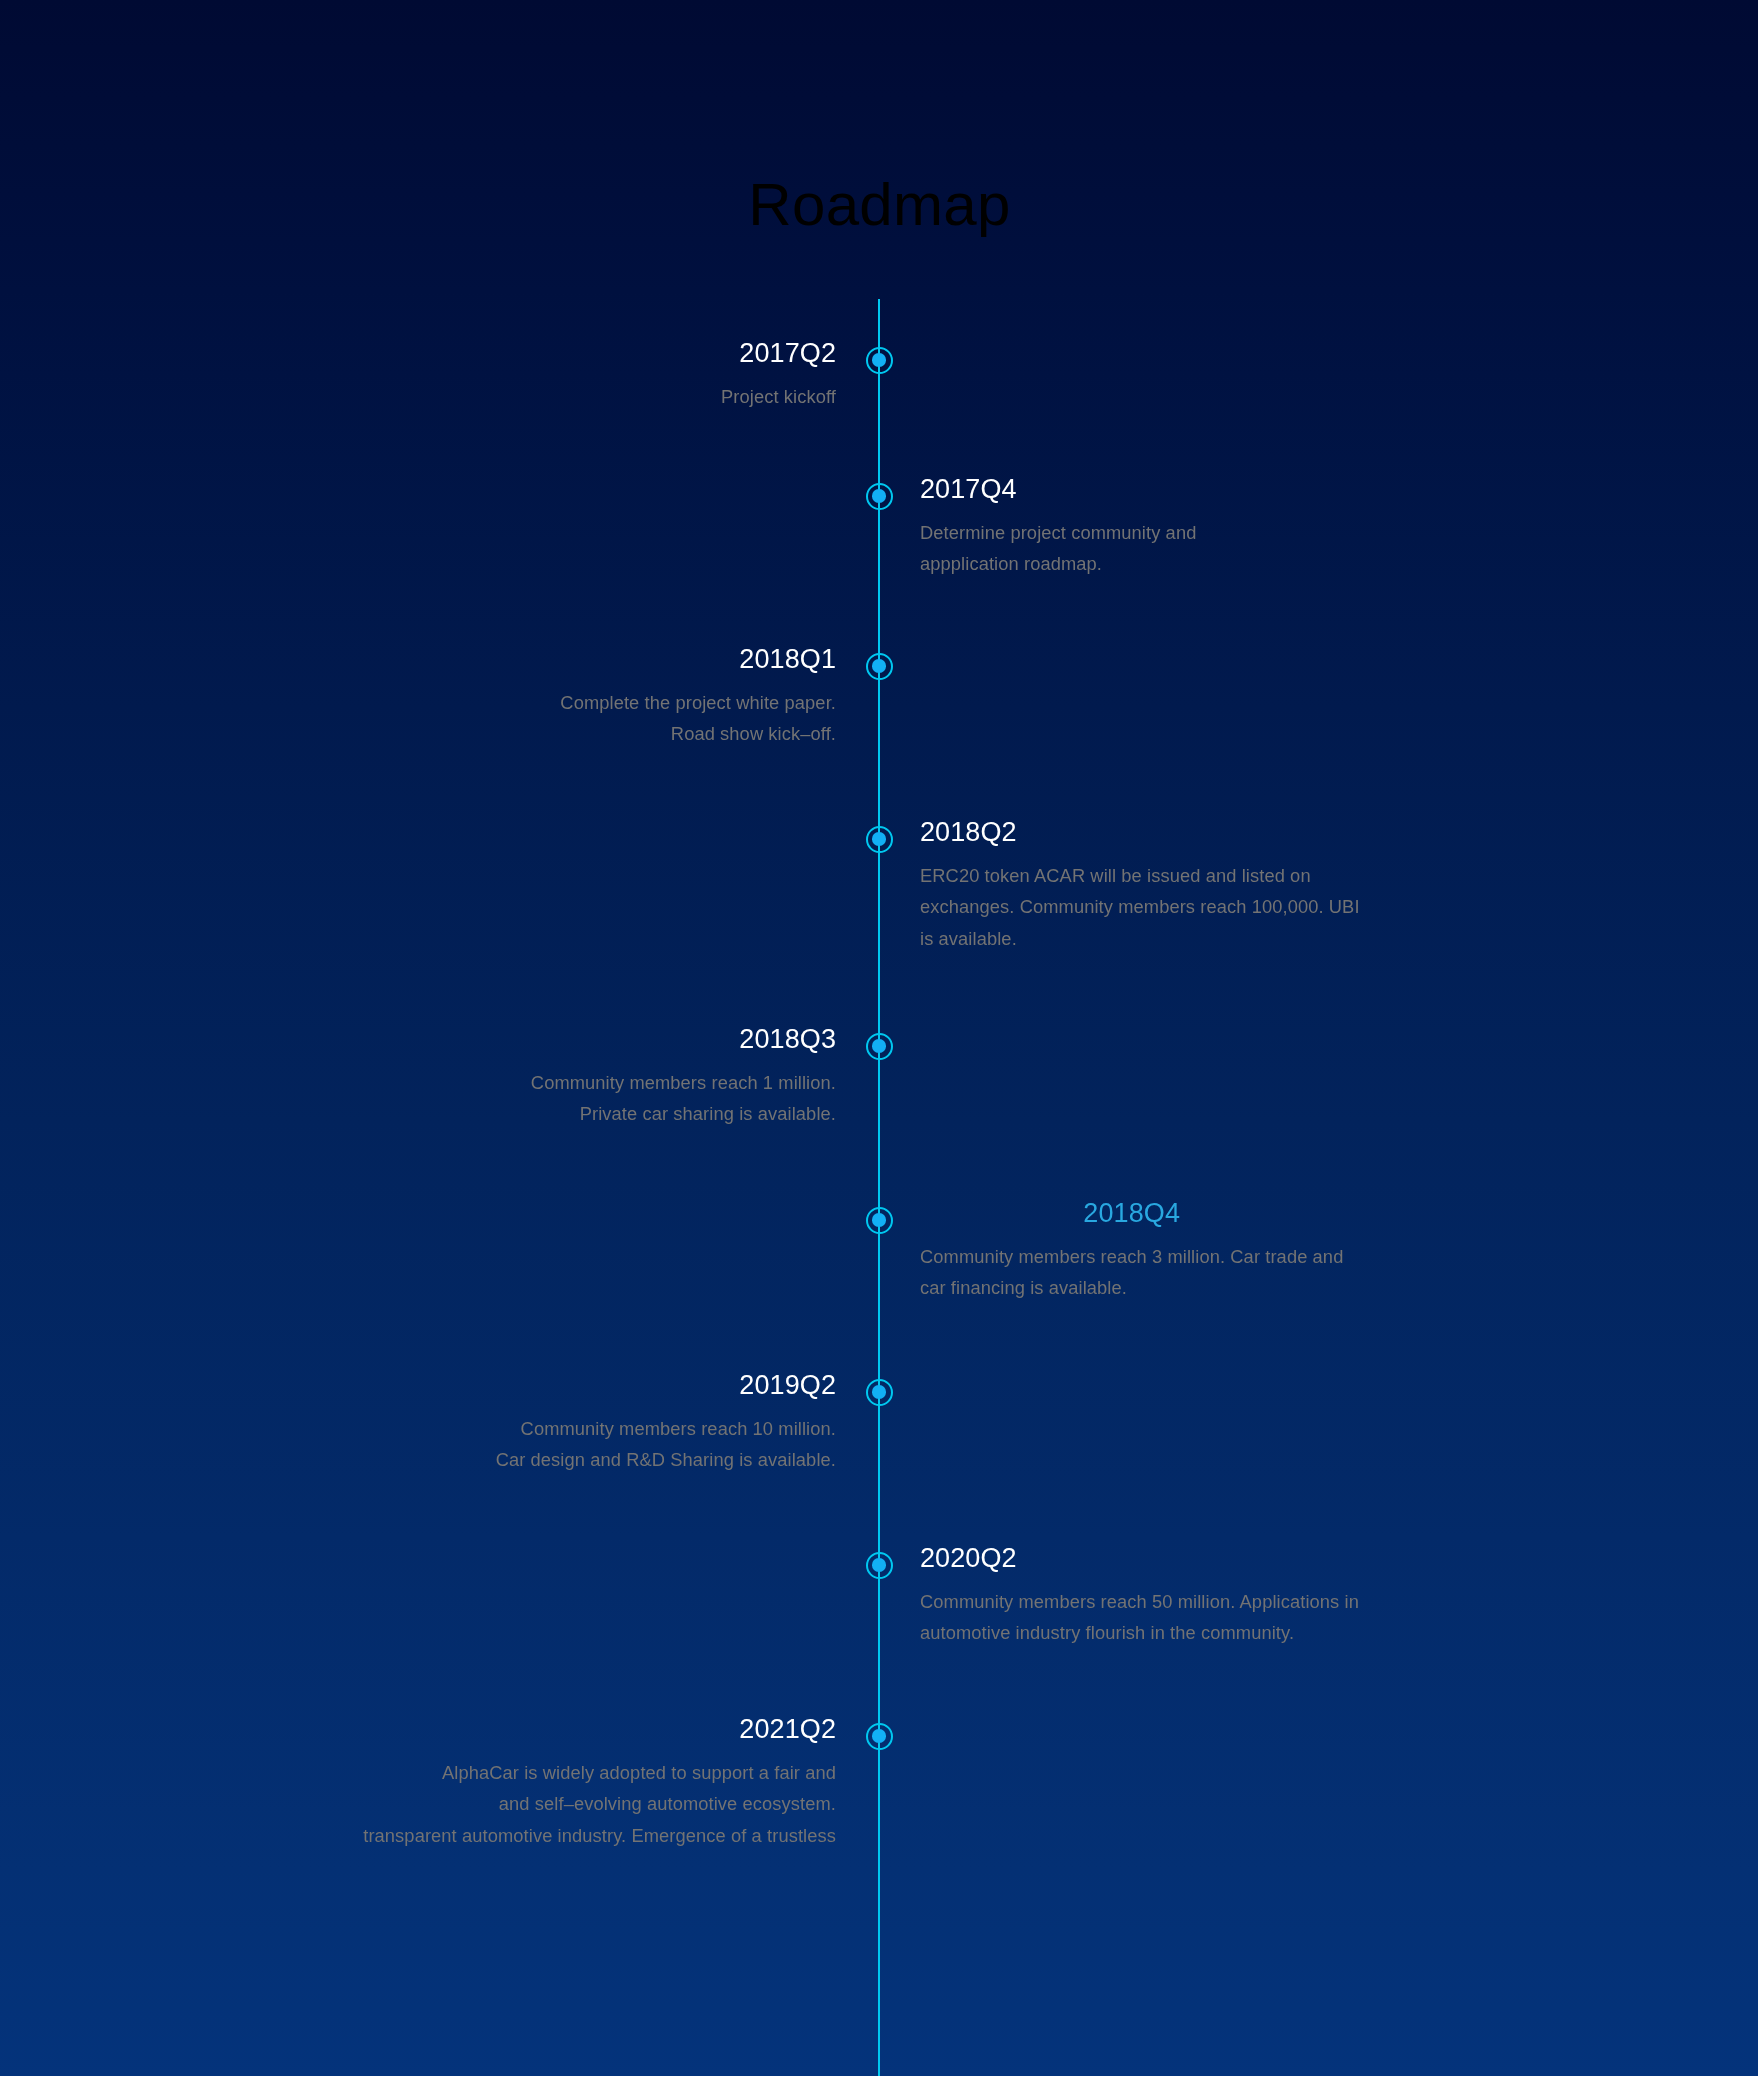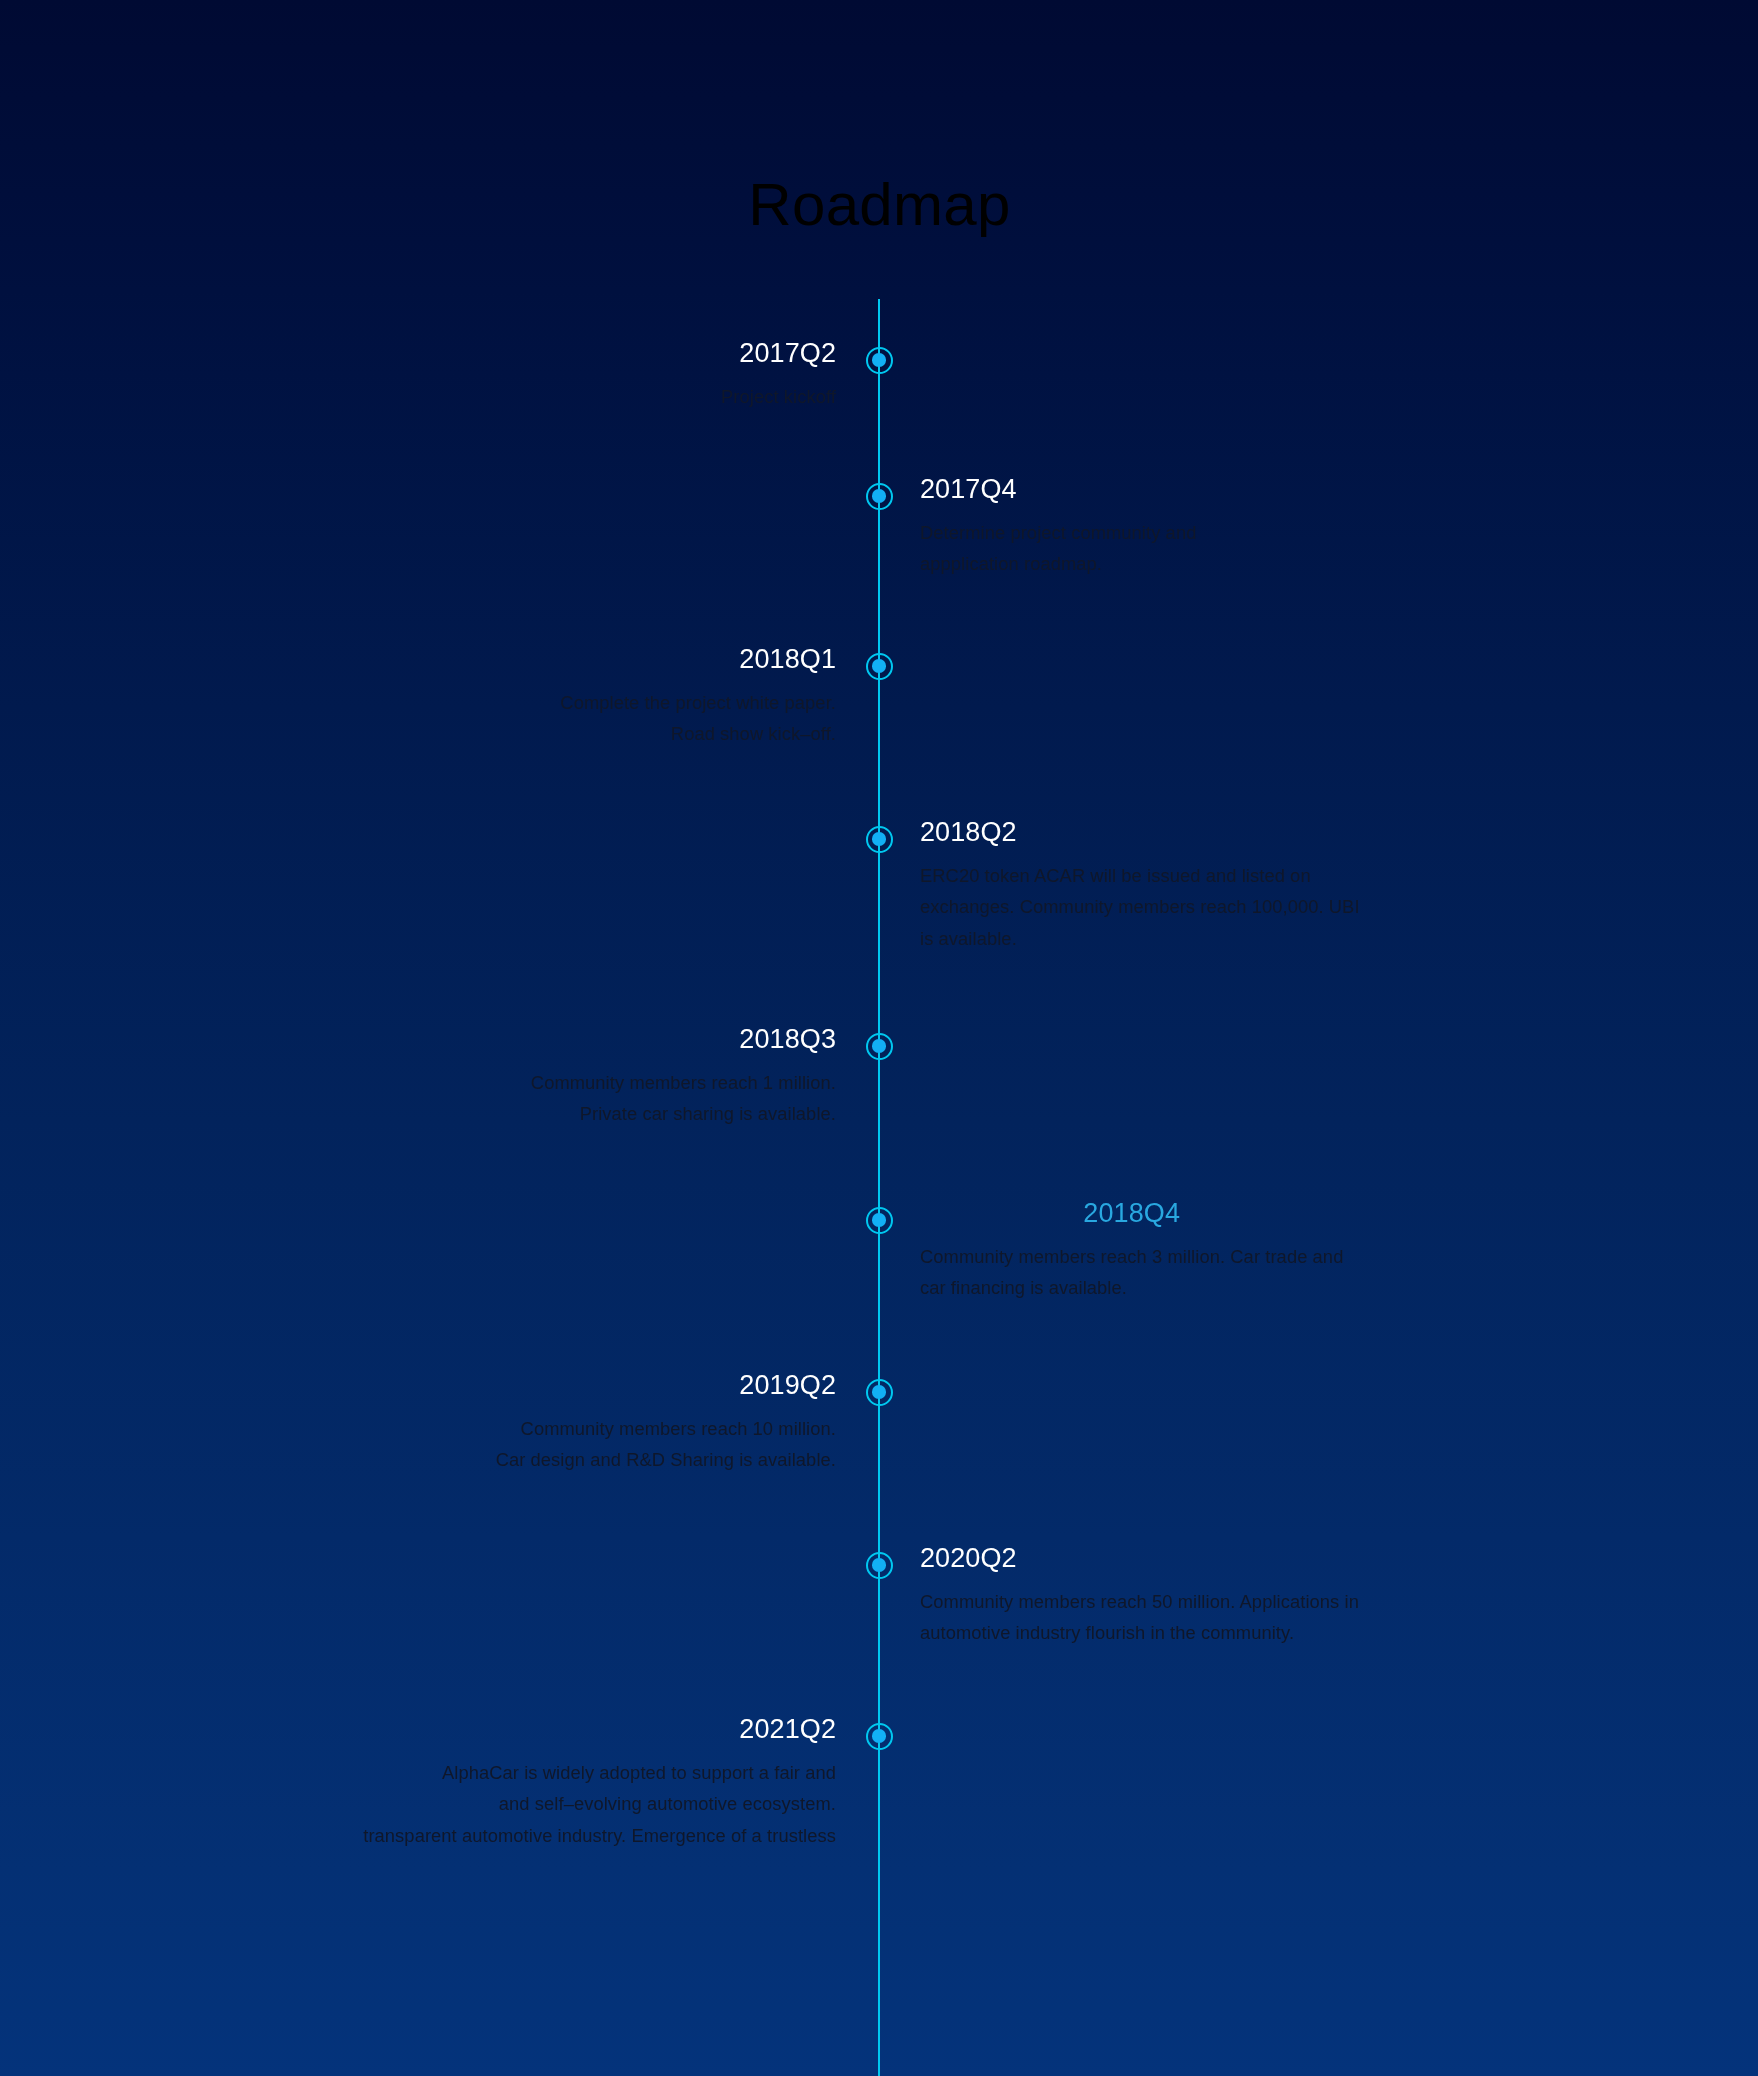--- a/index.html
+++ b/index.html
@@ -109,21 +109,21 @@
     white-space:nowrap;
   }
   .m-period.accent { color:#29a8e0;text-align:center; }
 
   .m-desc {
     margin-top:13.4px;
     font-size:18.3px;
     font-weight:400;
     line-height:1.73;
     letter-spacing:0.1px;
-    color:#0f172a;
+    color:#737373;
   }
   .m-desc .ln { display:block; white-space:nowrap; }
 
   
   .ms0  { top:360px; }
   .ms1  { top:496px; }
   .ms2  { top:666px; }
   .ms3  { top:839px; }
   .ms4  { top:1046px; }
   .ms5  { top:1220px; }

